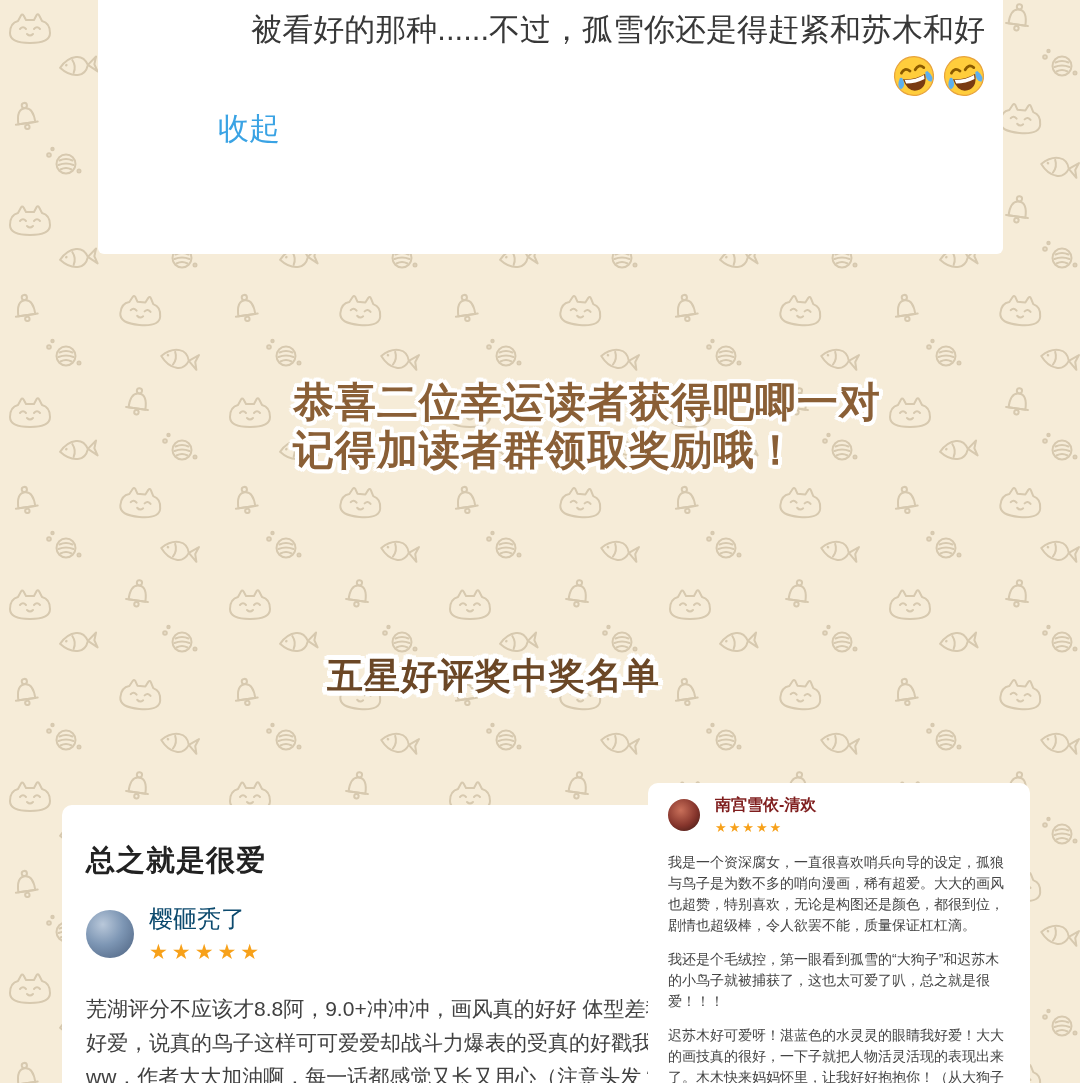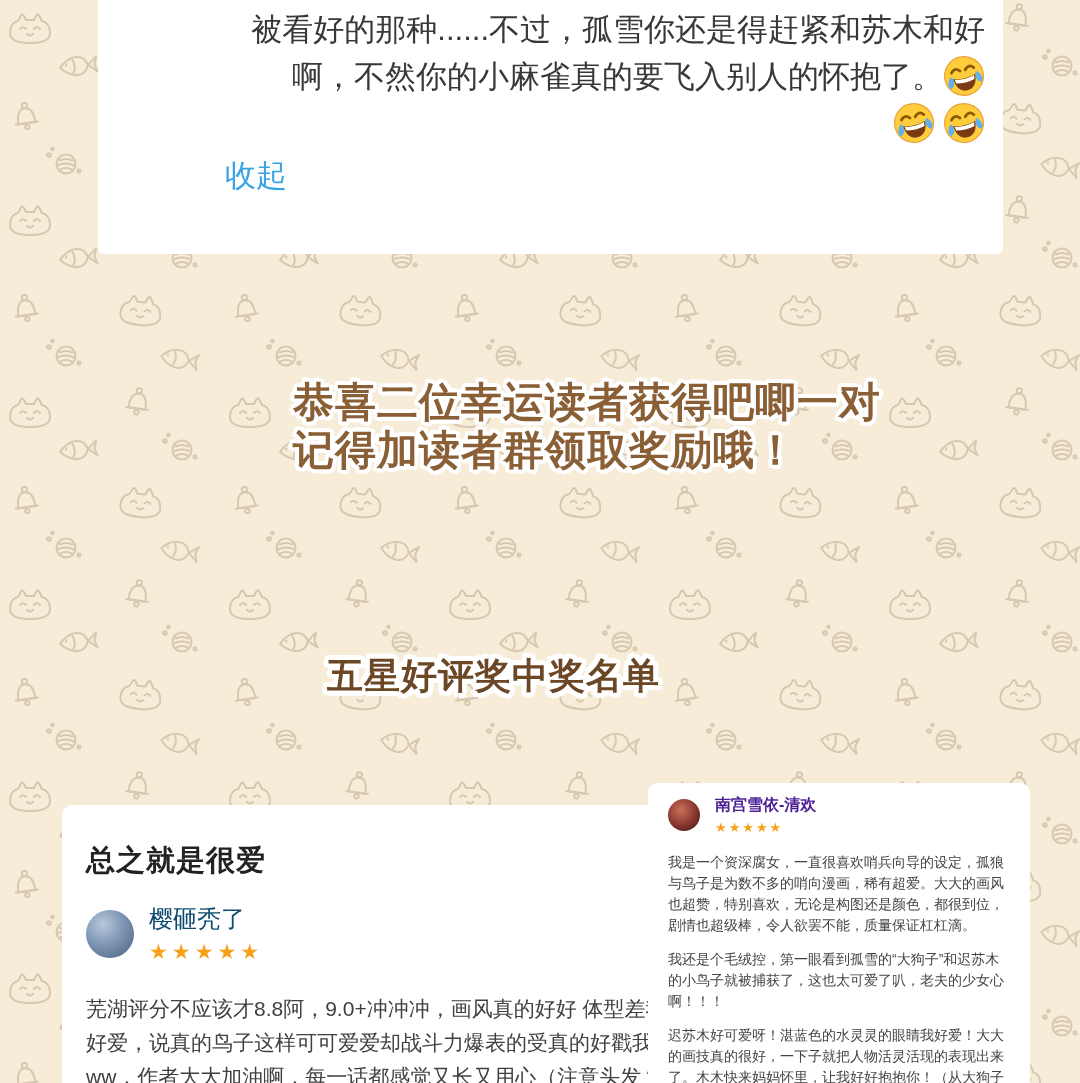--- a/index.html
+++ b/index.html
@@ -7,21 +7,21 @@
   .stage{position:relative;width:1080px;height:1083px;background:#f6ecd8;overflow:hidden;}
   .bg{position:absolute;inset:0;z-index:0;}
 
   
   .comment-card{position:absolute;left:98px;top:0;width:905px;height:254px;background:#ffffff;
     border-radius:0 0 6px 6px;z-index:2;padding:6px 18px 0 112px;box-sizing:border-box;
     color:#383838;font-size:31px;line-height:47px;text-align:right;}
   .cline{white-space:nowrap;}
   .emoji{width:42px;height:42px;vertical-align:-10px;display:inline-block;transform:rotate(-14deg);}
   .emoji + .emoji{margin-left:8px;}
-  .collapse{color:#3aa3e4;margin-top:5px;cursor:pointer;width:70px;margin-left:7px;}
+  .collapse{color:#3aa3e4;margin-top:5px;cursor:pointer;width:70px;}
 
   
   .announce{position:absolute;left:293px;top:336px;z-index:1;font-size:41px;line-height:48px;
     font-weight:bold;color:#8a5f36;letter-spacing:1px;
     text-shadow:-3px -3px 0 #fff,3px -3px 0 #fff,-3px 3px 0 #fff,3px 3px 0 #fff,
       -4px 0 0 #fff,4px 0 0 #fff,0 -4px 0 #fff,0 4px 0 #fff,
       -2px -4px 0 #fff,2px 4px 0 #fff,-4px 2px 0 #fff,4px -2px 0 #fff;margin-top:42px;}
 
   
   .big-title{position:absolute;left:327px;top:652px;z-index:1;font-size:36px;font-weight:900;
@@ -38,21 +38,21 @@
 
   .rtitle{font-size:29px;font-weight:bold;color:#222;letter-spacing:1px;}
   .urow{display:flex;align-items:center;margin-top:22px;}
   .card-right .urow{margin-top:0;}
   .avatar{border-radius:50%;flex:0 0 auto;}
   .av-left{width:48px;height:48px;background:radial-gradient(circle at 35% 30%,#b9c8da 0%,#7d96b4 45%,#4a5f7d 100%);}
   .av-right{width:32px;height:32px;background:radial-gradient(circle at 40% 35%,#c9705a 0%,#86352c 55%,#351511 100%);}
   .ucol{margin-left:15px;}
   .uname{font-size:24px;color:#0c4a6e;}
   .stars{color:#f7a11a;font-size:21px;letter-spacing:4px;margin-top:5px;}
-  .card-right .uname{font-size:16px;font-weight:bold;color:#4c1d95;}
+  .card-right .uname{font-size:16px;font-weight:bold;color:#7f1d1d;}
   .card-right .stars{font-size:13px;letter-spacing:2px;margin-top:4px;}
   .rbody{margin-top:28px;font-size:21px;line-height:34px;color:#404040;}
   .card-right p{margin:13px 0 0 0;font-size:14px;line-height:21px;color:#444;}
   .card-right p:first-of-type{margin-top:17px;}
 </style>
 </head>
 <body>
 
 <div class="stage">
 
@@ -104,25 +104,20 @@
           <use href="#p-fish" xlink:href="#p-fish" transform="translate(162,154) rotate(10)"></use>
         </g>
       </pattern>
     </defs>
     <rect x="0" y="0" width="1080" height="1083" fill="url(#bgpat)"></rect>
   </svg>
 
   <div class="comment-card">
     <div class="cline">被看好的那种......不过，孤雪你还是得赶紧和苏木和好</div>
     <div class="cline">
-      <span>啊，不然你的小麻雀真的要飞入别人的怀抱了。</span><svg class="emoji" viewBox="0 0 40 40">
-          <use href="#emoji-joy" xlink:href="#emoji-joy"></use>
-        </svg>
-    </div>
-    <div class="cline">
       <svg class="emoji" viewBox="0 0 40 40">
           <use href="#emoji-joy" xlink:href="#emoji-joy"></use>
         </svg><svg class="emoji" viewBox="0 0 40 40">
           <use href="#emoji-joy" xlink:href="#emoji-joy"></use>
         </svg>
     </div>
     <div class="collapse">收起</div>
   </div>
 
   <div class="announce">
@@ -146,17 +141,17 @@
 
   <div class="card card-right">
     <div class="urow">
       <div class="avatar av-right"></div>
       <div class="ucol">
         <div class="uname">南宫雪依-清欢</div>
         <div class="stars">★★★★★</div>
       </div>
     </div>
     <p>我是一个资深腐女，一直很喜欢哨兵向导的设定，孤狼与鸟子是为数不多的哨向漫画，稀有超爱。大大的画风也超赞，特别喜欢，无论是构图还是颜色，都很到位，剧情也超级棒，令人欲罢不能，质量保证杠杠滴。</p>
-    <p>我还是个毛绒控，第一眼看到孤雪的“大狗子”和迟苏木的小鸟子就被捕获了，这也太可爱了叭，老夫的少女心啊！！！</p>
+    <p>我还是个毛绒控，第一眼看到孤雪的“大狗子”和迟苏木的小鸟子就被捕获了，这也太可爱了叭，总之就是很爱！！！</p>
     <p>迟苏木好可爱呀！湛蓝色的水灵灵的眼睛我好爱！大大的画技真的很好，一下子就把人物活灵活现的表现出来了。木木快来妈妈怀里，让我好好抱抱你！（从大狗子手里抢过来，</p>
   </div>
 
 </div>
 
 </body></html>

